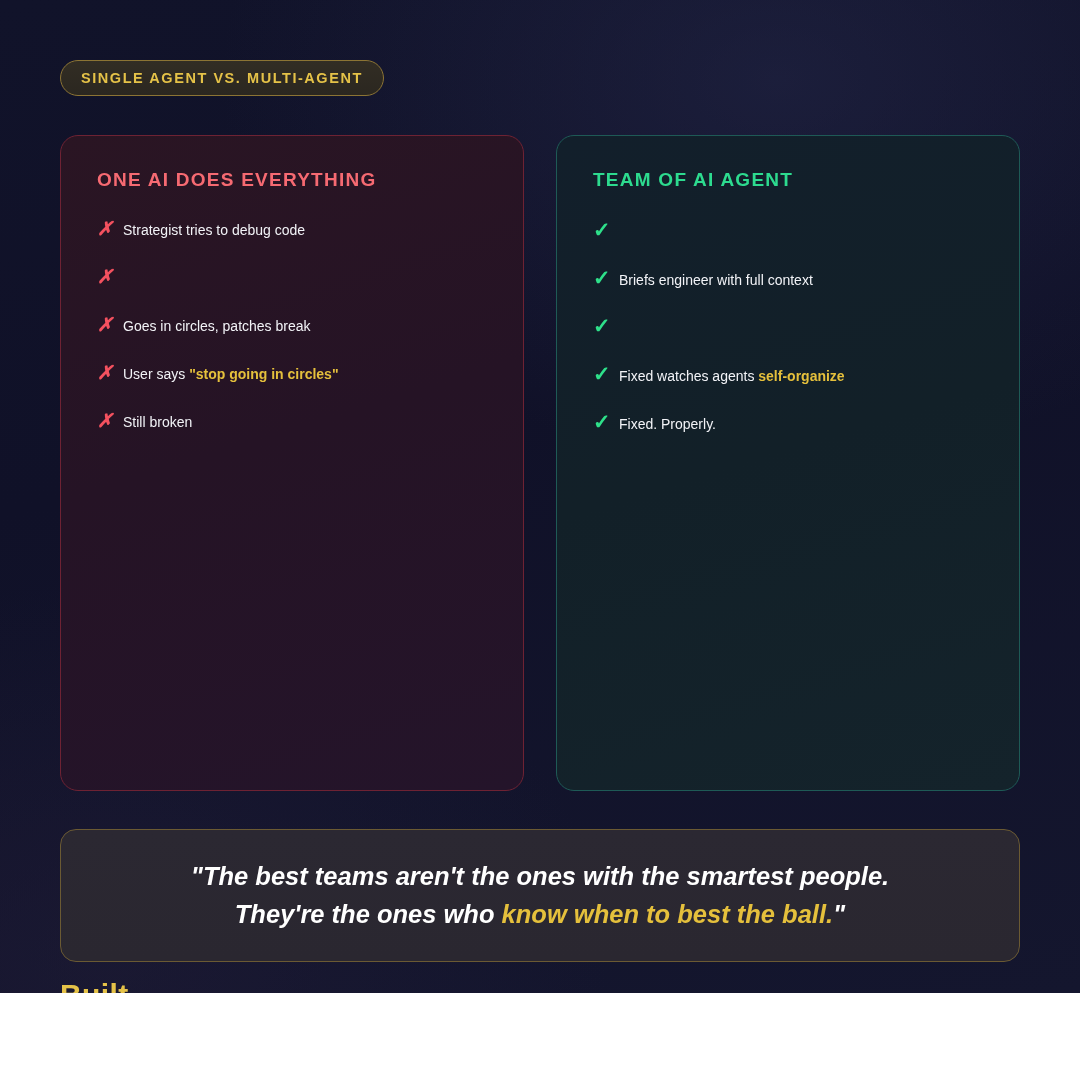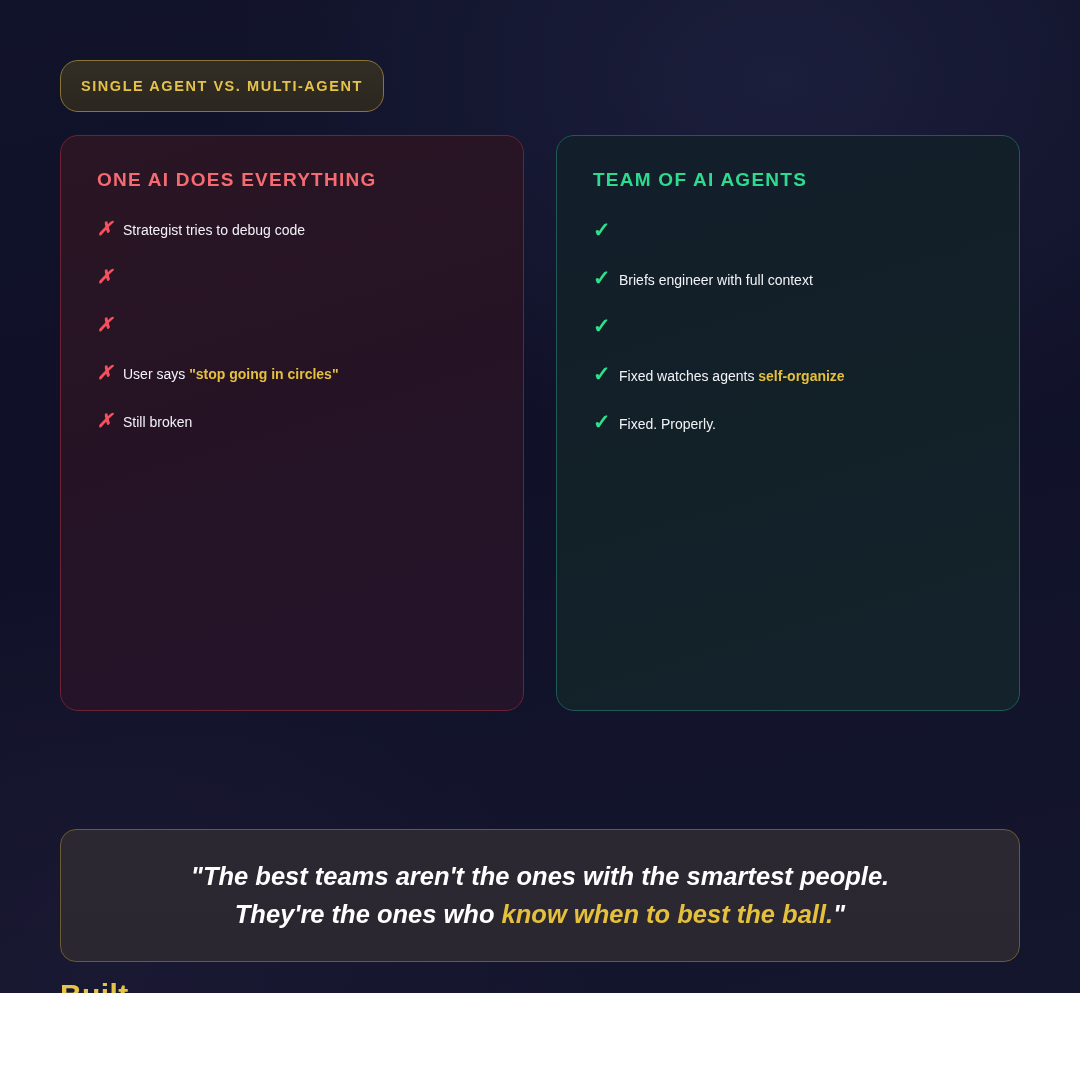--- a/index.html
+++ b/index.html
@@ -32,21 +32,21 @@
       radial-gradient(ellipse 900px 620px at 72% 8%, rgba(44,48,86,0.40) 0%, rgba(20,22,44,0.0) 62%),
       radial-gradient(ellipse 760px 560px at 10% 96%, rgba(36,30,58,0.42) 0%, rgba(16,17,34,0.0) 66%),
       linear-gradient(168deg, #11132a 0%, #101128 42%, #14162e 100%);
   }
 
   
   .pill {
     position: absolute;
     left: 60px;
     top: 60px;
-    height: 52px;
+    height: 36px;
     box-sizing: border-box;
     display: flex;
     align-items: center;
     padding: 0 20px;
     border: 1px solid #8c7434;
     border-radius: 18px;
     background: linear-gradient(180deg, #322d24 0%, #2b2720 100%);
   }
   .pill-label {
     font-size: 14.5px;
@@ -55,21 +55,21 @@
     color: #e5c248;
     white-space: nowrap;
     line-height: 1;
   }
 
   
   .card {
     position: absolute;
     top: 135px;
     width: 464px;
-    height: 576px;
+    height: 656px;
     box-sizing: border-box;
     border-radius: 18px;
     padding: 34px 36px 0 36px;
   }
   .card-left {
     left: 60px;
     background: linear-gradient(163deg, #2a1523 0%, #251325 46%, #24142a 100%);
     border: 1px solid #6e2233;
   }
   .card-right {
@@ -181,41 +181,44 @@
             <span>Strategist tries to debug code</span>
           </span>
         </li>
 
         <li class="item">
           <span class="mark mark-x">✗</span>
         </li>
 
         <li class="item">
           <span class="mark mark-x">✗</span>
+          <span class="item-text">
+            <span>Goes in circles, patches break</span>
+          </span>
         </li>
 
         <li class="item">
           <span class="mark mark-x">✗</span>
           <span class="item-text">
             <span>User says </span><span class="hl">"stop going in circles"</span>
           </span>
         </li>
 
         <li class="item">
           <span class="mark mark-x">✗</span>
           <span class="item-text">
             <span>Still broken</span>
           </span>
         </li>
 
       </ul>
     </div>
 
     <div class="card card-right">
-      <div class="card-title">TEAM OF AI AGENTS</div>
+      <div class="card-title">TEAM OF AI AGENT</div>
       <ul class="item-list">
 
         <li class="item">
           <span class="mark mark-check">✓</span>
         </li>
 
         <li class="item">
           <span class="mark mark-check">✓</span>
           <span class="item-text">
             <span>Briefs engineer with full context</span>

